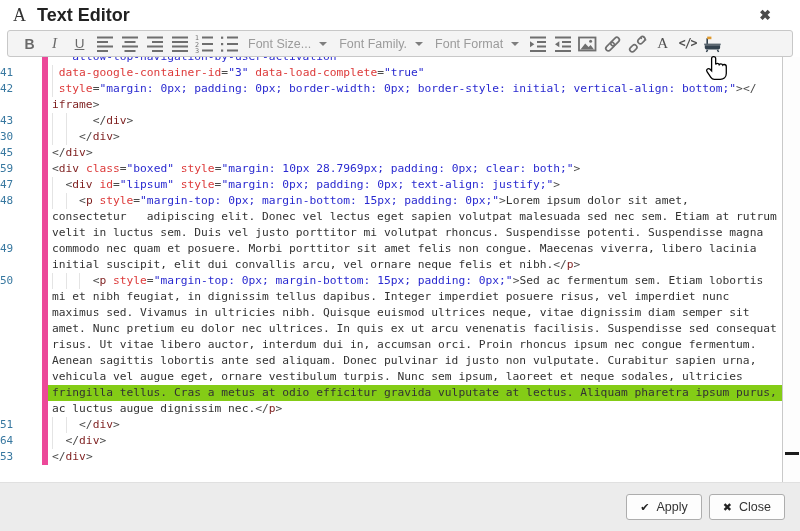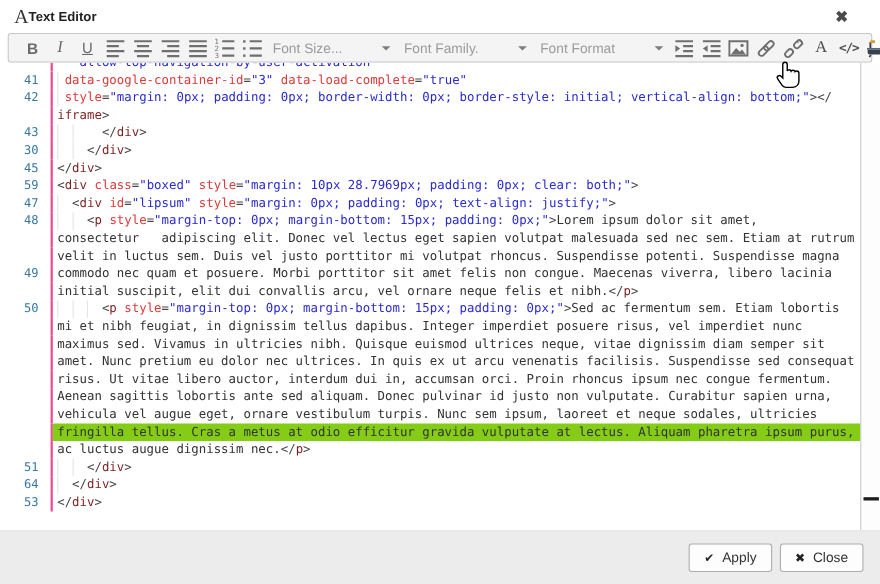--- a/index.html
+++ b/index.html
@@ -2,47 +2,47 @@
 <html style="--c-tag: #7e1f1f; --c-attr: #dd3a3a; --c-value: #2a2ad0; --c-punct: #4a4a4a; --c-text: #333333; --c-line_number: #3878a0;"><head>
 <meta charset="utf-8">
 <style>
   html,body{margin:0;padding:0;width:800px;height:531px;overflow:hidden;background:#fff;
     font-family:"Liberation Sans",sans-serif;position:relative;}
   .dialog{width:800px;height:531px;position:relative;background:#fff;}
 
   
   .titlebar{height:30px;display:flex;align-items:center;padding:0 13px;box-sizing:border-box;}
   .tbadge{font-family:"Liberation Serif",serif;font-size:18px;color:#333;line-height:1;}
-  .ttitle{font-size:12px;font-weight:bold;color:#222;}
+  .ttitle{font-size:18px;font-weight:bold;color:#222;margin-left:11px;}
   .tclose{margin-left:auto;color:#4a4a4a;font-size:14px;font-weight:bold;cursor:pointer;line-height:1;padding-right:16px;}
 
   
   .toolbar{margin:0 7px;height:27px;box-sizing:border-box;border:1px solid #c8c8c8;border-radius:3px;
     background:#f4f4f4;display:flex;align-items:center;padding:0 9px;}
   .tb{height:25px;min-width:25px;display:flex;align-items:center;justify-content:center;cursor:pointer;}
   .tl{color:#6a6a6a;font-size:14px;line-height:1;}
   .tl.b{font-weight:bold;}
   .tl.i{font-style:italic;font-family:"Liberation Serif",serif;font-size:15px;}
   .tl.u{text-decoration:underline;font-size:13.5px;}
   .tl.a{font-family:"Liberation Serif",serif;font-size:15px;color:#4f4f4f;}
   .tl.cv{font-family:"DejaVu Sans Mono",monospace;font-size:11.5px;font-weight:bold;color:#4f4f4f;letter-spacing:-1px;}
-  .dd{display:flex;align-items:center;margin:0 6px;cursor:pointer;height:25px;gap:28px;}
+  .dd{display:flex;align-items:center;margin:0 6px;cursor:pointer;height:25px;}
   .dd .lbl{color:#9b9b9b;font-size:12.5px;white-space:nowrap;}
   .caret{width:0;height:0;border-left:4px solid transparent;border-right:4px solid transparent;
     border-top:4.5px solid #7e7e7e;margin-left:8px;display:inline-block;}
   .tb svg{display:block;}
 
   
   .editor{position:relative;height:425px;background:#fff;overflow:hidden;}
   .rows{margin-right:17px;}
   .crow{display:flex;height:16px;line-height:16px;font-family:"DejaVu Sans Mono",monospace;font-size:11.25px;}
   .crow.clip{height:8px;overflow:hidden;}
   .crow.clip .cd > span{position:relative;top:-8px;display:inline-block;}
-  .gut{width:48px;flex:none;text-align:right;padding-right:11px;box-sizing:border-box;
-    border-right:2px solid #ec4899;color:var(--c-line_number,#3878a0);font-size:11px;}
+  .gut{width:48px;flex:none;text-align:left;padding-right:11px;box-sizing:border-box;
+    border-right:6px solid #ec4899;color:var(--c-line_number,#3878a0);font-size:11px;}
   .cd{position:relative;flex:1;padding-left:4px;white-space:pre;overflow:hidden;color:var(--c-text,#333);}
   .crow.hl .cd{background:#84cc16;}
   .gd{position:absolute;top:0;bottom:0;width:0;border-left:1px solid #e4e4e4;}
   .s-a{color:var(--c-attr,#dd3a3a);} .s-v{color:var(--c-value,#2a2ad0);}
   .s-g{color:var(--c-tag,#7e1f1f);} .s-p{color:var(--c-punct,#4a4a4a);} .s-t{color:var(--c-text,#333);}
   .vtrack{position:absolute;top:0;right:0;bottom:0;width:17px;background:#fdfdfd;border-left:1px solid #c9c9c9;}
   .vdash{position:absolute;right:1px;bottom:27px;width:14px;height:3px;background:#1c1c1c;}
 
   
   .footer{height:49px;background:#ececec;display:flex;align-items:center;justify-content:flex-end;

